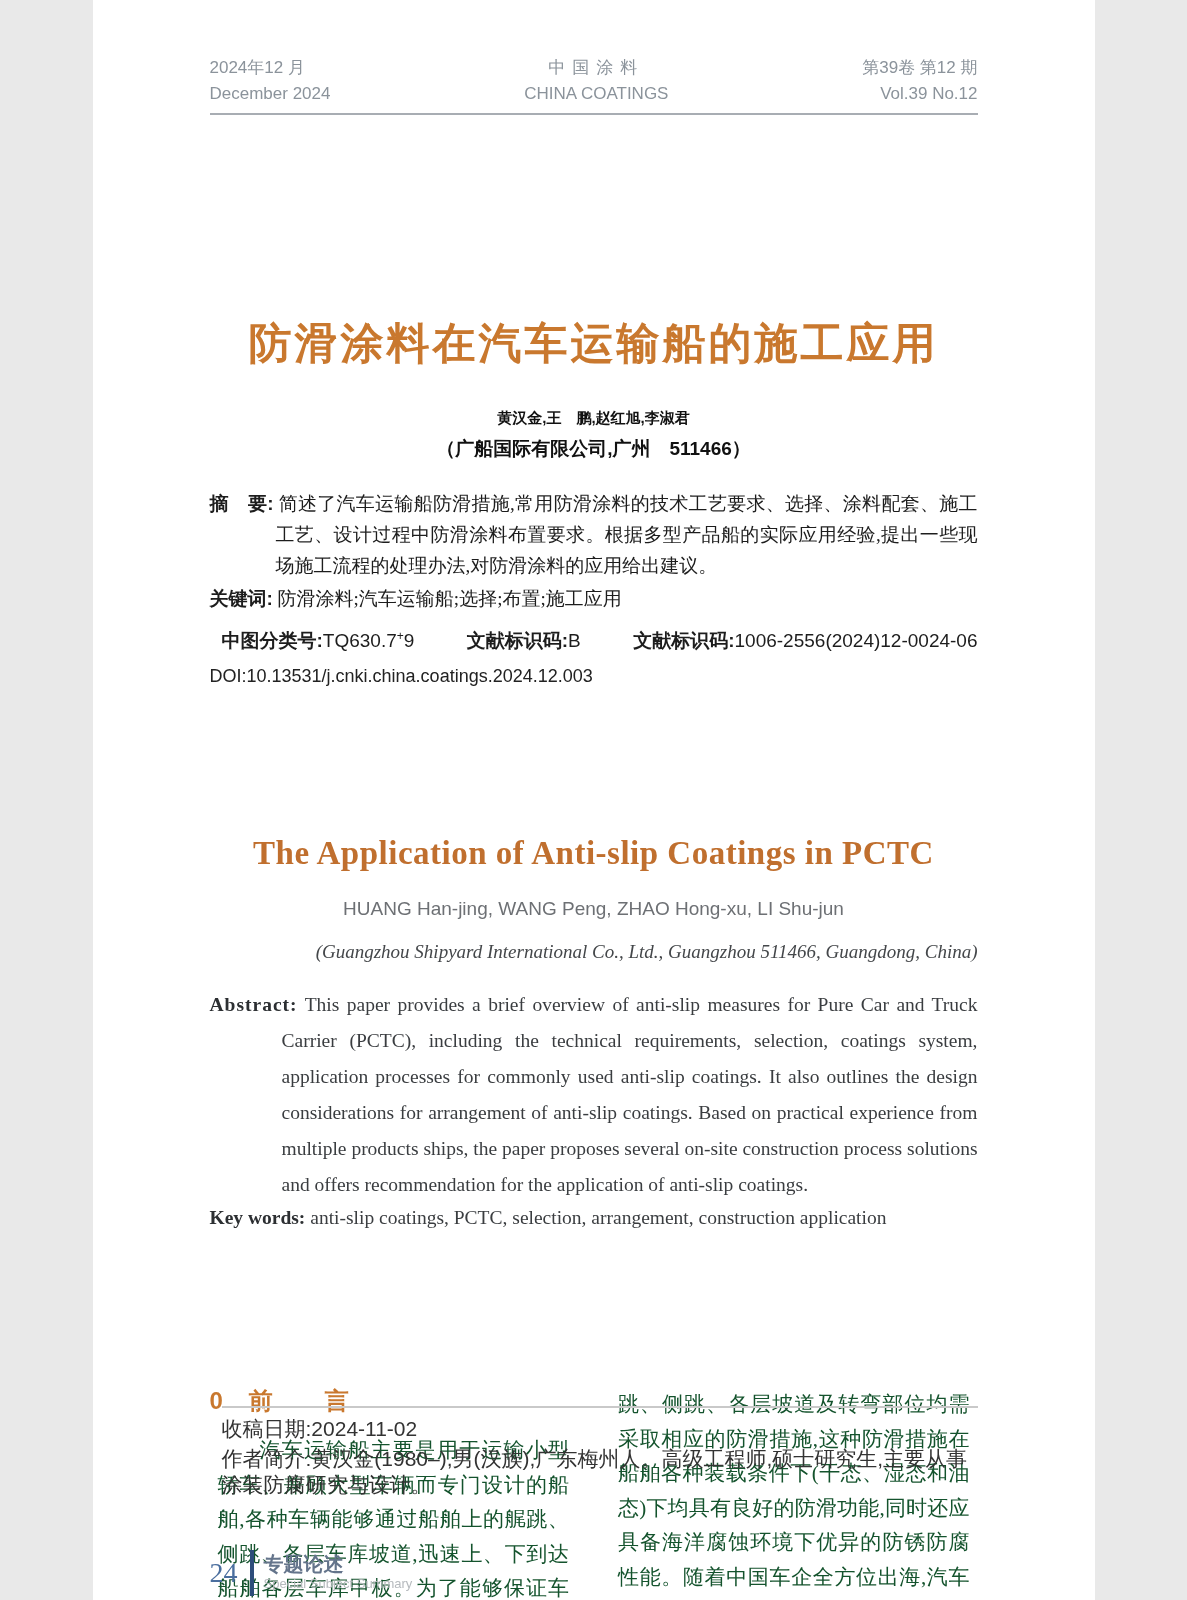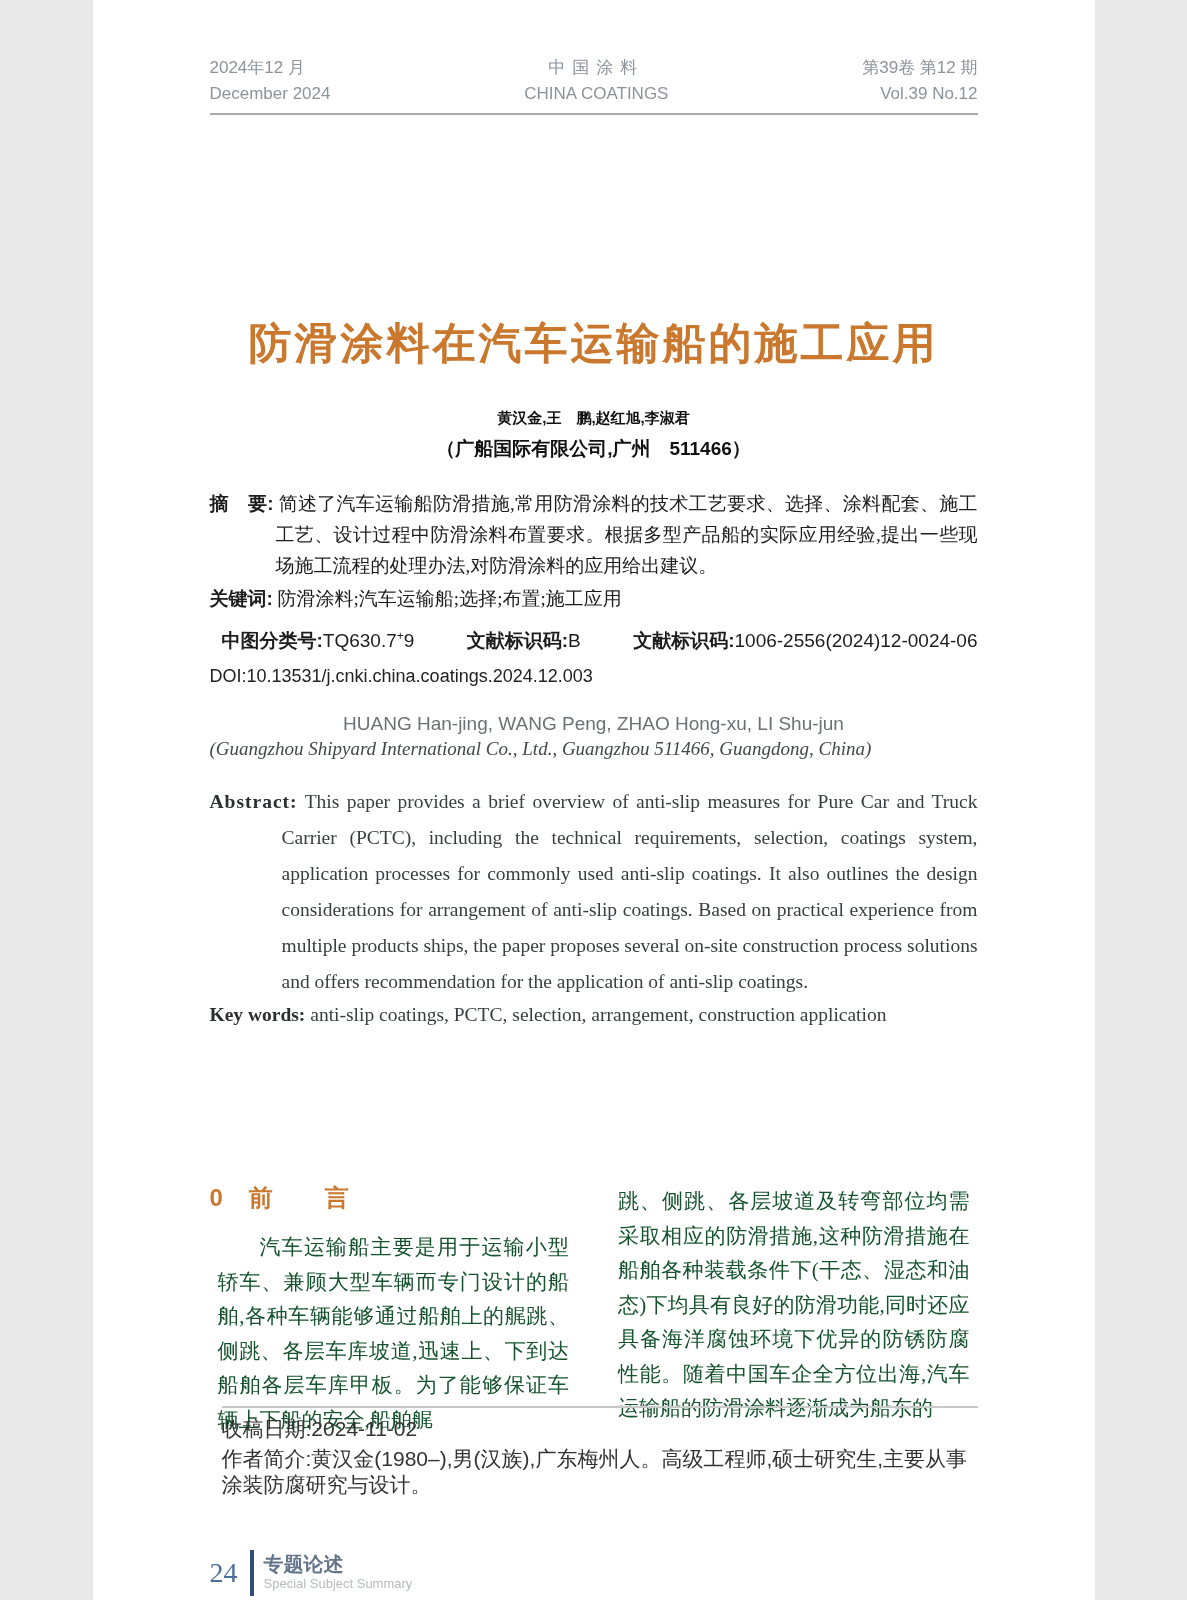--- a/index.html
+++ b/index.html
@@ -54,21 +54,21 @@
   .meta-row sup{font-size:12px;}
   .doi-line{margin-top:12px;font-size:18px;font-family:Liberation Sans, sans-serif;color:#222;}
 
   
   .title-en{
     margin-top:148px;text-align:center;
     font-family:"Liberation Serif",serif;font-weight:bold;
     font-size:33px;color:#c06f2e;letter-spacing:0.5px;
   }
   .authors-en{margin-top:26px;text-align:center;font-size:19px;color:#6d7074;}
-  .affil-en{margin-top:3px;text-align:left;font-size:19px;font-style:italic;
+  .affil-en{margin-top:21px;text-align:right;font-size:19px;font-style:italic;
     font-family:"Liberation Serif",serif;color:#44474a;}
   .abs-en{
     margin-top:24px;
     font-family:"Liberation Serif",serif;
     font-size:19.5px;line-height:36px;color:#3a3d40;
     text-align:justify;padding-left:72px;text-indent:-72px;
   }
   .abs-en .lbl{font-weight:bold;letter-spacing:1px;color:#2c2f32;}
   .kw-en{margin-top:4px;font-family:"Liberation Serif",serif;font-size:19.5px;color:#3a3d40;}
   .kw-en .lbl{font-weight:bold;color:#2c2f32;}
@@ -154,20 +154,21 @@
       </span>
       <span>
         <span class="lbl">文献标识码:</span><span>B</span>
       </span>
       <span>
         <span class="lbl">文献标识码:</span><span>1006-2556(2024)12-0024-06</span>
       </span>
     </div>
     <div class="doi-line">DOI:10.13531/j.cnki.china.coatings.2024.12.003</div>
 
+    <h2 class="title-en" style="margin-bottom:0;">The Application of Anti-slip Coatings in PCTC</h2>
     <div class="authors-en">HUANG Han-jing, WANG Peng, ZHAO Hong-xu, LI Shu-jun</div>
     <div class="affil-en">(Guangzhou Shipyard International Co., Ltd., Guangzhou 511466, Guangdong, China)</div>
 
     <p class="abs-en" style="margin-bottom:0;">
       <span class="lbl">Abstract:</span>
       <span>This paper provides a brief overview of anti-slip measures for Pure Car and Truck Carrier (PCTC), including the technical requirements, selection, coatings system, application processes for commonly used anti-slip coatings. It also outlines the design considerations for arrangement of anti-slip coatings. Based on practical experience from multiple products ships, the paper proposes several on-site construction process solutions and offers recommendation for the application of anti-slip coatings.</span>
     </p>
     <p class="kw-en" style="margin:4px 0 0 0;">
       <span class="lbl">Key words:</span>
       <span>anti-slip coatings, PCTC, selection, arrangement, construction application</span>

